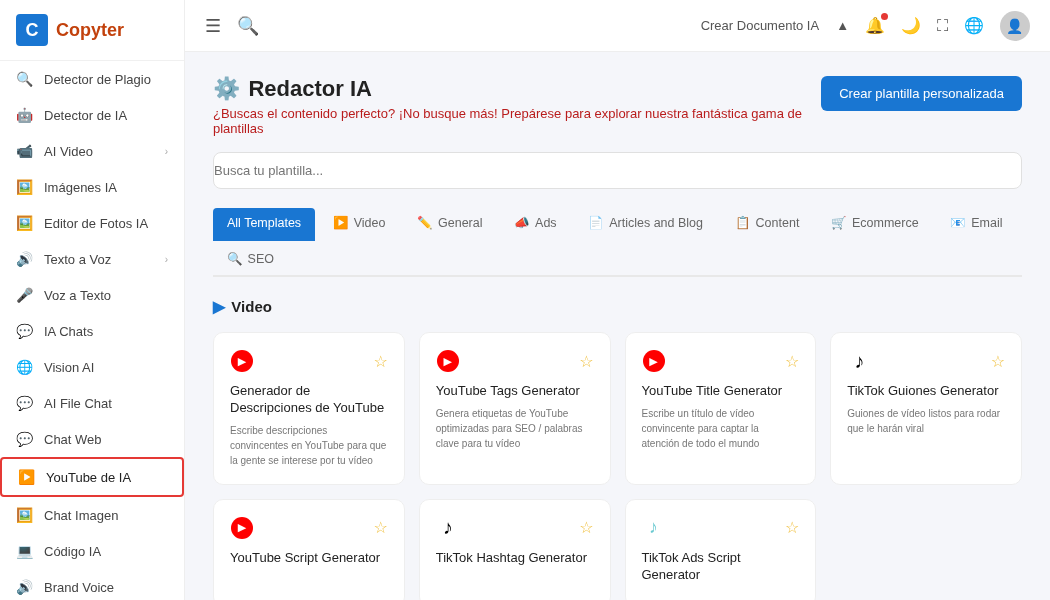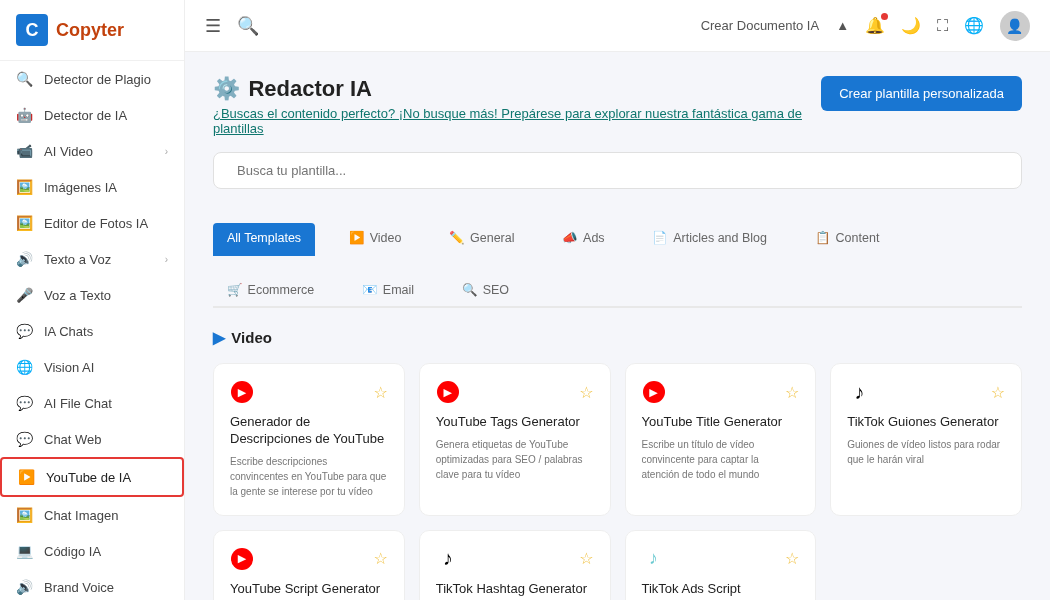--- a/index.html
+++ b/index.html
@@ -126,49 +126,49 @@
       justify-content: space-between;
       margin-bottom: 16px;
     }
     .page-title-area { display: flex; flex-direction: column; }
     .page-title {
       display: flex; align-items: center; gap: 8px;
       font-size: 22px; font-weight: 700; color: #222;
       margin-bottom: 4px;
     }
     .page-title-icon { font-size: 22px; }
-    .page-subtitle { font-size: 13px; color: #0f766e; text-decoration: underline; }
+    .page-subtitle { font-size: 13px; color: #b91c1c; }
     .btn-crear-plantilla {
       background: #1976d2;
       color: #fff;
       border: none;
       padding: 10px 18px;
       border-radius: 6px;
       font-size: 13px;
       cursor: pointer;
       white-space: nowrap;
     }
 
     .search-bar {
       background: #fff;
       border: 1px solid #e0e0e0;
       border-radius: 8px;
-      padding: 10px 23px;
+      padding: 10px 0;
       width: 100%;
       font-size: 13px;
       color: #bbb;
-      margin-bottom: 33px;
+      margin-bottom: 18px;
       outline: none;
     }
 
     
     .tabs-row {
       display: flex;
       align-items: center;
-      gap: 20px;
+      gap: 4px;
       border-bottom: 2px solid #e8e8e8;
       margin-bottom: 20px;
       flex-wrap: wrap;
     }
     .tab {
       padding: 8px 14px;
       font-size: 12.5px;
       cursor: pointer;
       color: #666;
       border-radius: 4px 4px 0 0;

